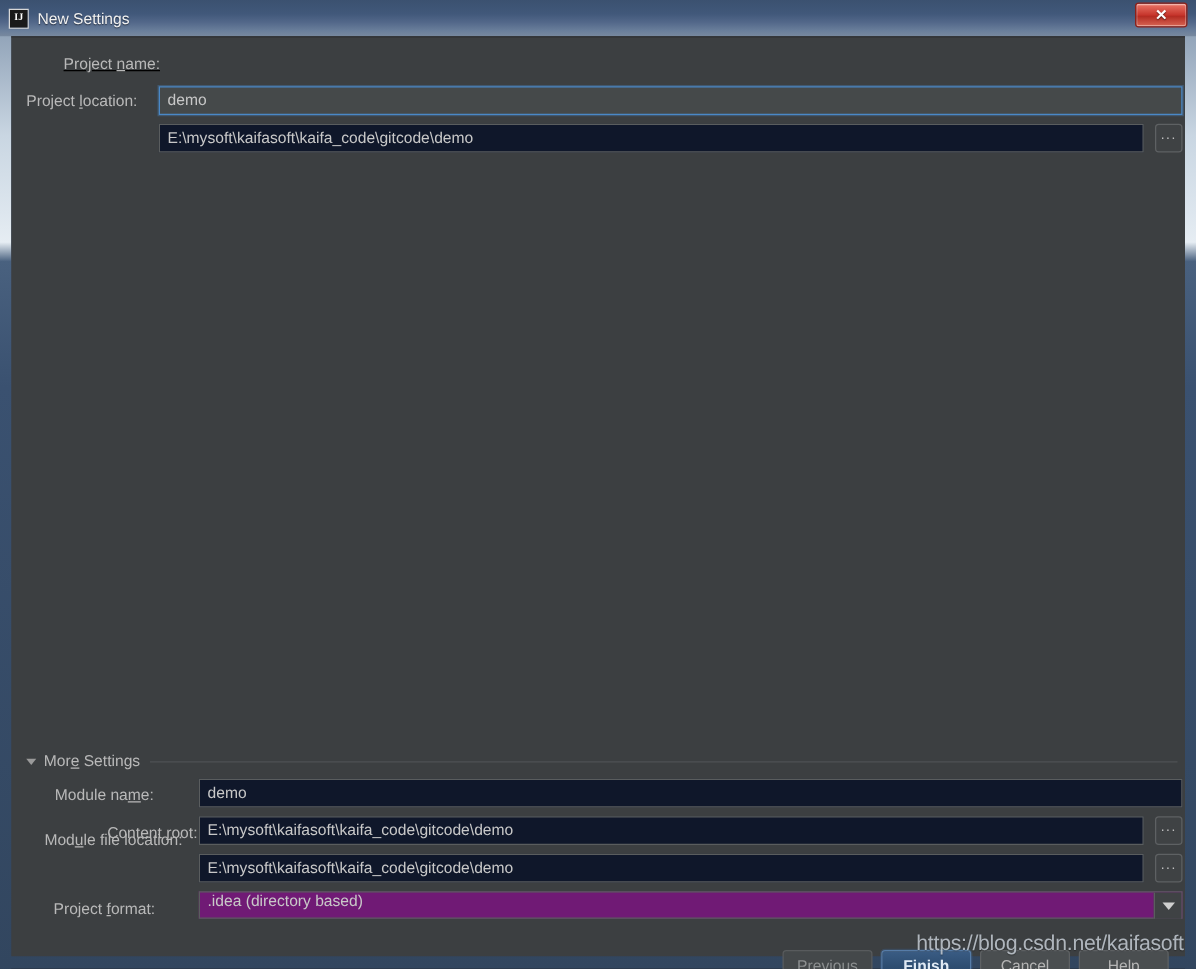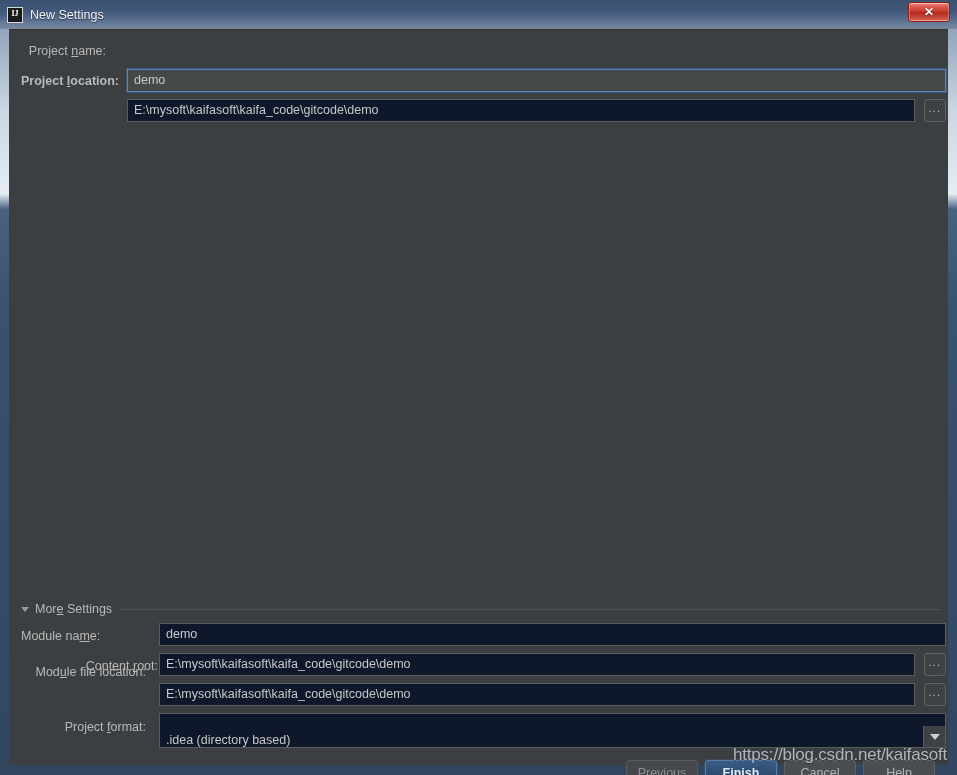--- a/index.html
+++ b/index.html
@@ -229,25 +229,25 @@
     flex: 1;
     height: 1px;
     background: #4e5254;
     margin-left: 8px;
     margin-right: 4px;
   }
 
   
   .combo-box {
     box-sizing: border-box;
-    background: #0f172a;
+    background: #701a75;
     border: 1px solid #5a5d5e;
-    height: 35px;
-    display: flex;
-    align-items: flex-end;
+    height: 22px;
+    display: flex;
+    align-items: flex-start;
     position: relative;
     cursor: pointer;
   }
   .combo-value {
     color: #c8c8c8;
     font-size: 12.5px;
     padding-left: 6px;
     flex: 1;
     white-space: nowrap;
     overflow: hidden;
@@ -337,56 +337,56 @@
       </div>
       <span id="window-title">New Settings</span>
     </div>
     <div id="close-button">
       <span class="x-glyph">✕</span>
     </div>
   </div>
 
   <div id="dialog-body">
 
-    <div class="field-row" style="left:2px; top:10px;">
+    <div class="field-row" style="left:24px; top:10px;text-decoration:underline;">
       <span class="field-label" style="width:95px; text-align:right; display:inline-block;">Project <u>n</u>ame:</span>
     </div>
     <div class="text-input focused" style="position:absolute; left:118px; top:39px; width:819px;">demo</div>
 
     <div class="field-row" style="left:12px; top:40px;">
-      <span class="field-label" style="width:95px; text-align:center; display:inline-block;font-weight:bold;">Project <u>l</u>ocation:</span>
+      <span class="field-label" style="width:95px; text-align:left; display:inline-block;">Project <u>l</u>ocation:</span>
     </div>
     <div class="text-input" style="position:absolute; left:118px; top:69px; width:788px;">E:\mysoft\kaifasoft\kaifa_code\gitcode\demo</div>
     <div class="browse-button" style="position:absolute; left:915px; top:69px;">...</div>
 
     <div id="more-settings-header">
       <div id="more-settings-triangle"></div>
       <span id="more-settings-label">Mor<u>e</u> Settings</span>
       <div id="more-settings-line"></div>
     </div>
 
     <div class="field-row" style="left:12px; top:595px;">
-      <span class="field-label" style="width:125px; text-align:left; display:inline-block;">Module na<u>m</u>e:</span>
+      <span class="field-label" style="width:125px; text-align:center; display:inline-block;">Module na<u>m</u>e:</span>
     </div>
     <div class="text-input" style="position:absolute; left:150px; top:593px; width:787px;">demo</div>
 
     <div class="field-row" style="left:24px; top:625px;">
       <span class="field-label" style="width:125px; text-align:right; display:inline-block;">Content <u>r</u>oot:</span>
     </div>
     <div class="text-input" style="position:absolute; left:150px; top:623px; width:756px;">E:\mysoft\kaifasoft\kaifa_code\gitcode\demo</div>
     <div class="browse-button" style="position:absolute; left:915px; top:623px;">...</div>
 
     <div class="field-row" style="left:12px; top:631px;">
       <span class="field-label" style="width:125px; text-align:right; display:inline-block;">Mod<u>u</u>le file location:</span>
     </div>
     <div class="text-input" style="position:absolute; left:150px; top:653px; width:756px;">E:\mysoft\kaifasoft\kaifa_code\gitcode\demo</div>
     <div class="browse-button" style="position:absolute; left:915px; top:653px;">...</div>
 
     <div class="field-row" style="left:12px; top:686px;">
-      <span class="field-label" style="width:125px; text-align:right; display:inline-block;">Project <u>f</u>ormat:</span>
+      <span class="field-label" style="width:125px; text-align:center; display:inline-block;">Project <u>f</u>ormat:</span>
     </div>
     <div class="combo-box" style="position:absolute; left:150px; top:683px; width:787px;">
       <span class="combo-value">.idea (directory based)</span>
       <span class="combo-arrow-box">
         <span class="combo-arrow"></span>
       </span>
     </div>
 
     <div id="button-bar">
       <div class="dlg-button disabled">Previous</div>

